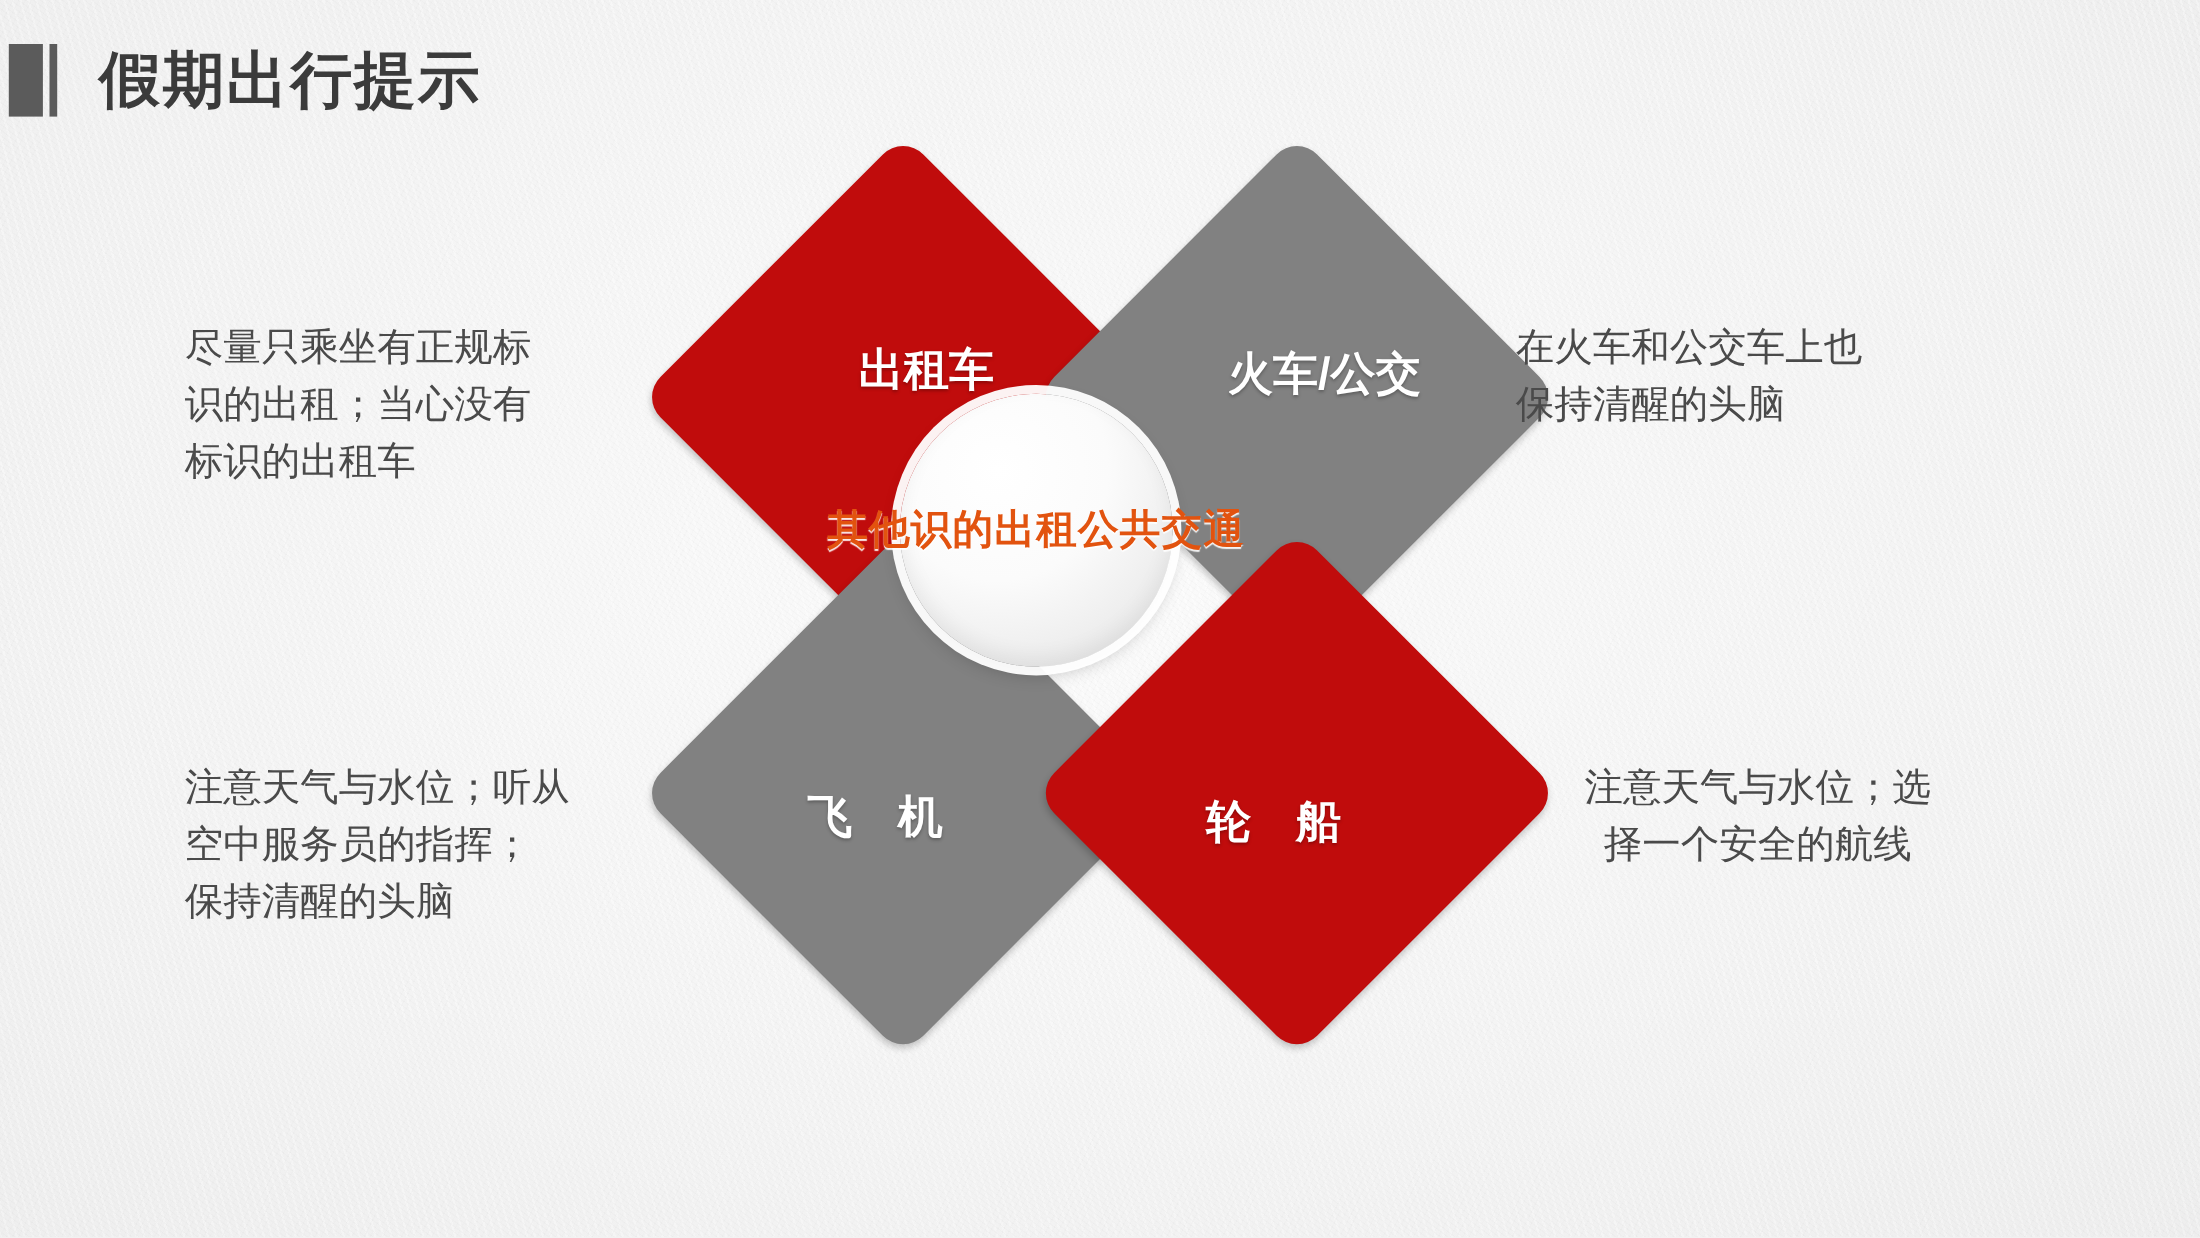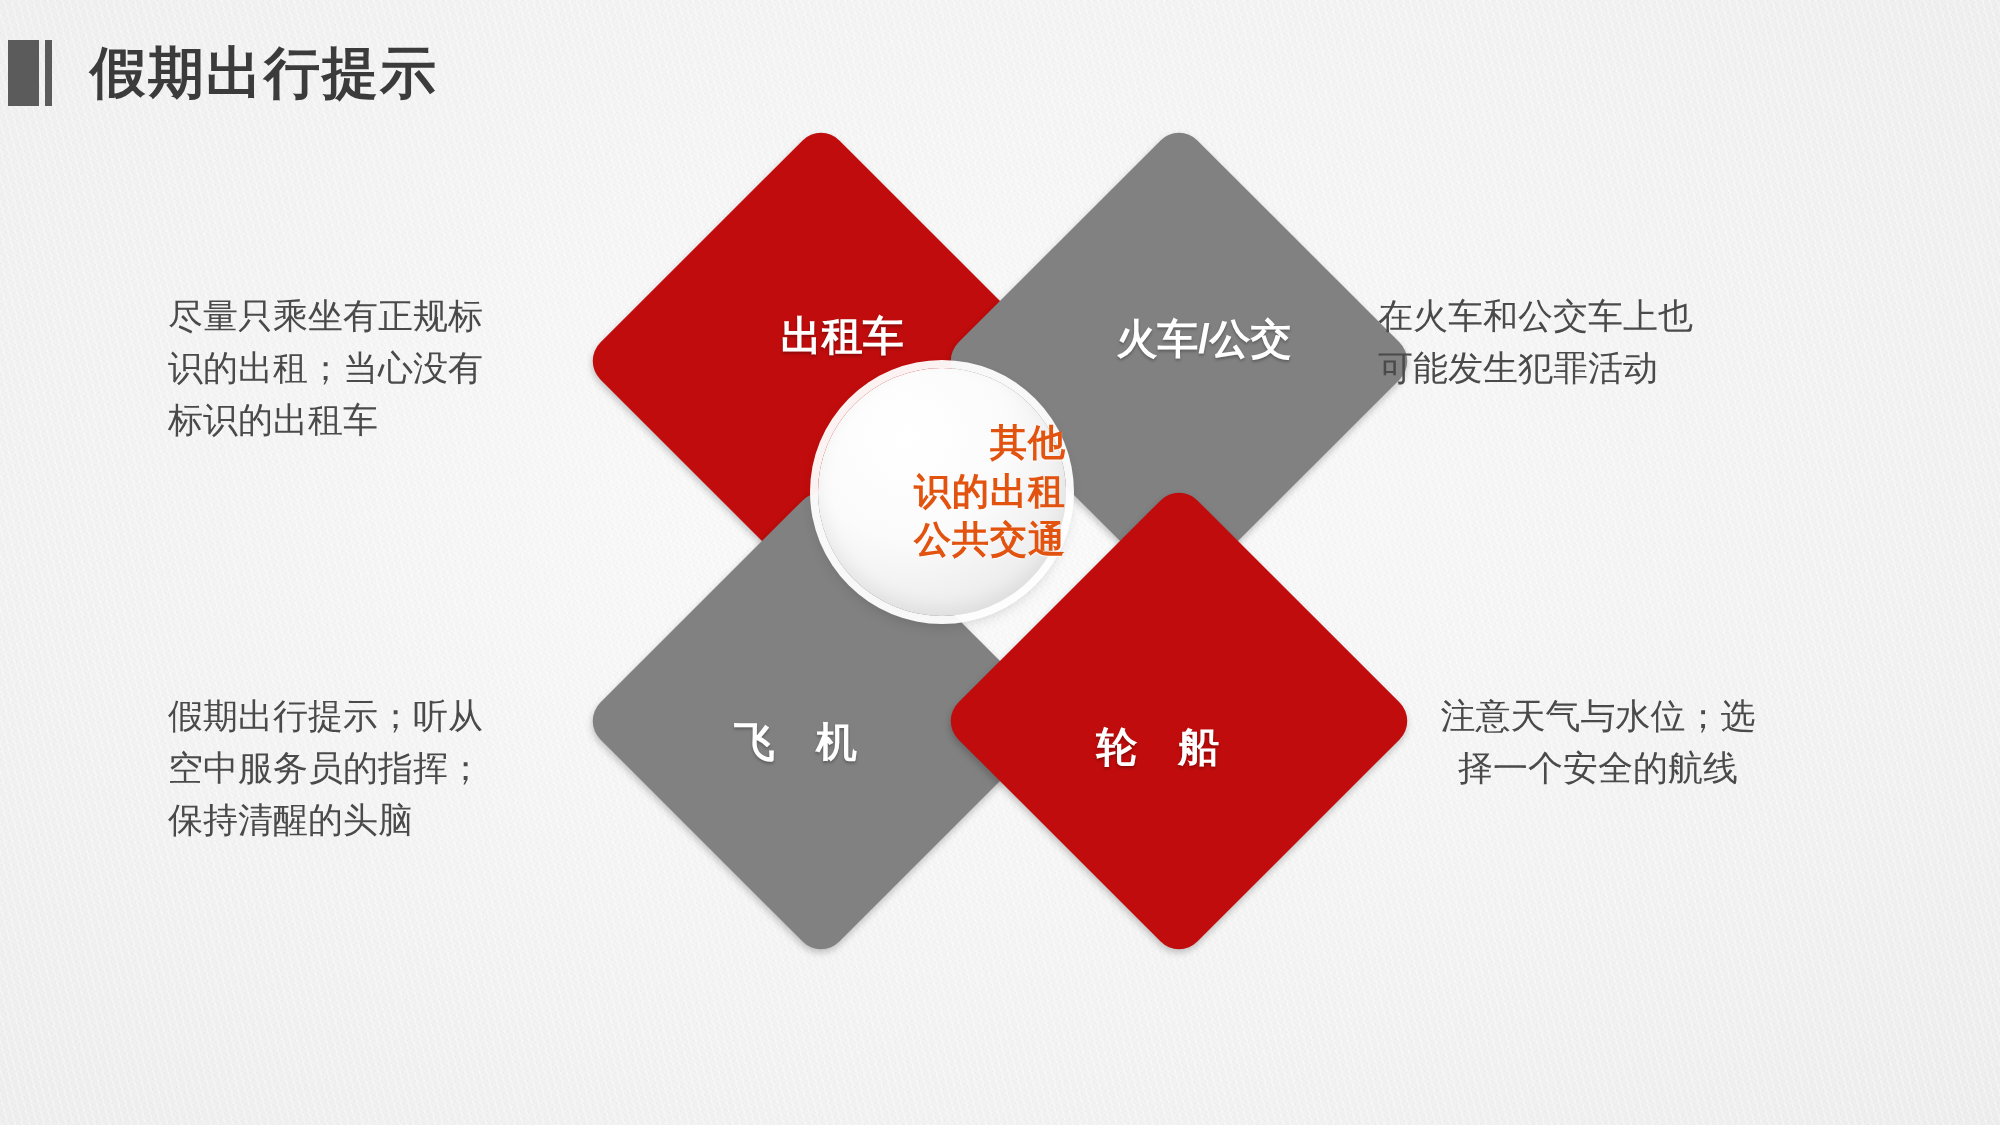--- a/index.html
+++ b/index.html
@@ -132,33 +132,33 @@
   }
   
   .d-tl .dlabel { margin: -66px 0 0 -6px; }
   .d-tr .dlabel { margin: -66px 0 0 6px; }
   .d-bl .dlabel { margin: 66px 0 0 -6px; }
   .d-br .dlabel { margin: 66px 0 0 6px; }
 
   .center-circle {
     position: absolute;
     left: 190px;
-    top: 198px;
+    top: 188px;
     width: 248px;
     height: 248px;
     border-radius: 50%;
     background:
       radial-gradient(circle at 36% 28%, #ffffff 0%, #fbfbfb 42%, #ebebeb 78%, #dedede 100%);
     box-shadow:
       0 0 0 8px rgba(255,255,255,.95),
       0 6px 16px rgba(0,0,0,.25),
       inset 0 -8px 18px rgba(0,0,0,.06);
     display: flex;
-    flex-direction: column;
-    align-items: flex-end;
+    flex-direction: row;
+    align-items: center;
     justify-content: center;
     z-index: 5;
   }
   .center-circle .cline {
     color: #e2530f;
     font-size: 37px;
     font-weight: bold;
     line-height: 1.32;
     letter-spacing: 1px;
     text-shadow: 0 1px 1px rgba(255,255,255,.9);
@@ -214,20 +214,20 @@
       <div class="cline">其他</div>
       <div class="cline">识的出租</div>
       <div class="cline">公共交通</div>
     </div>
   </div>
 
   <div class="callout c-tl">尽量只乘坐有正规标
 识的出租；当心没有
 标识的出租车</div>
   <div class="callout c-tr">在火车和公交车上也
-可能发生犯罪活动</div>
-  <div class="callout c-bl">假期出行提示；听从
+保持清醒的头脑</div>
+  <div class="callout c-bl">注意天气与水位；听从
 空中服务员的指挥；
 保持清醒的头脑</div>
   <div class="callout c-br">注意天气与水位；选
 择一个安全的航线</div>
 
 </div>
 
 </body></html>

